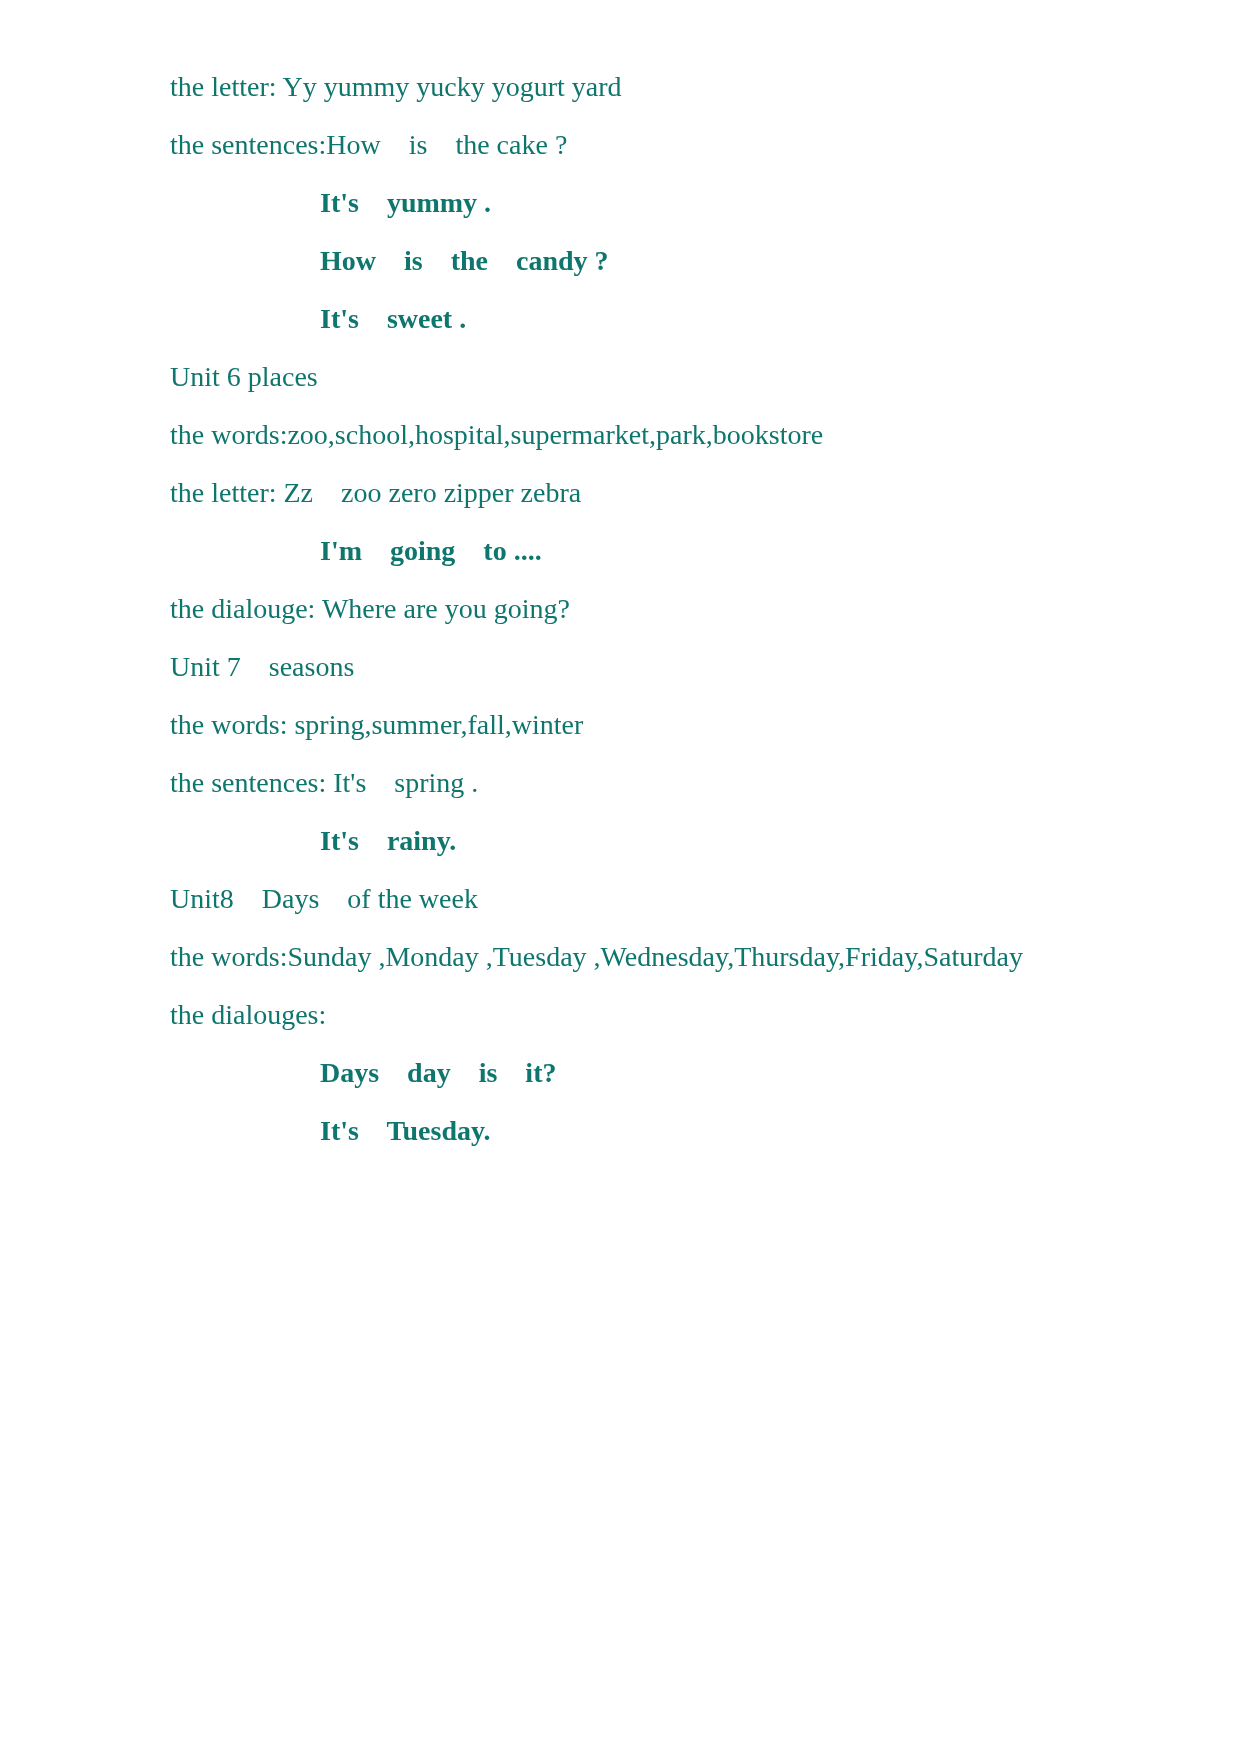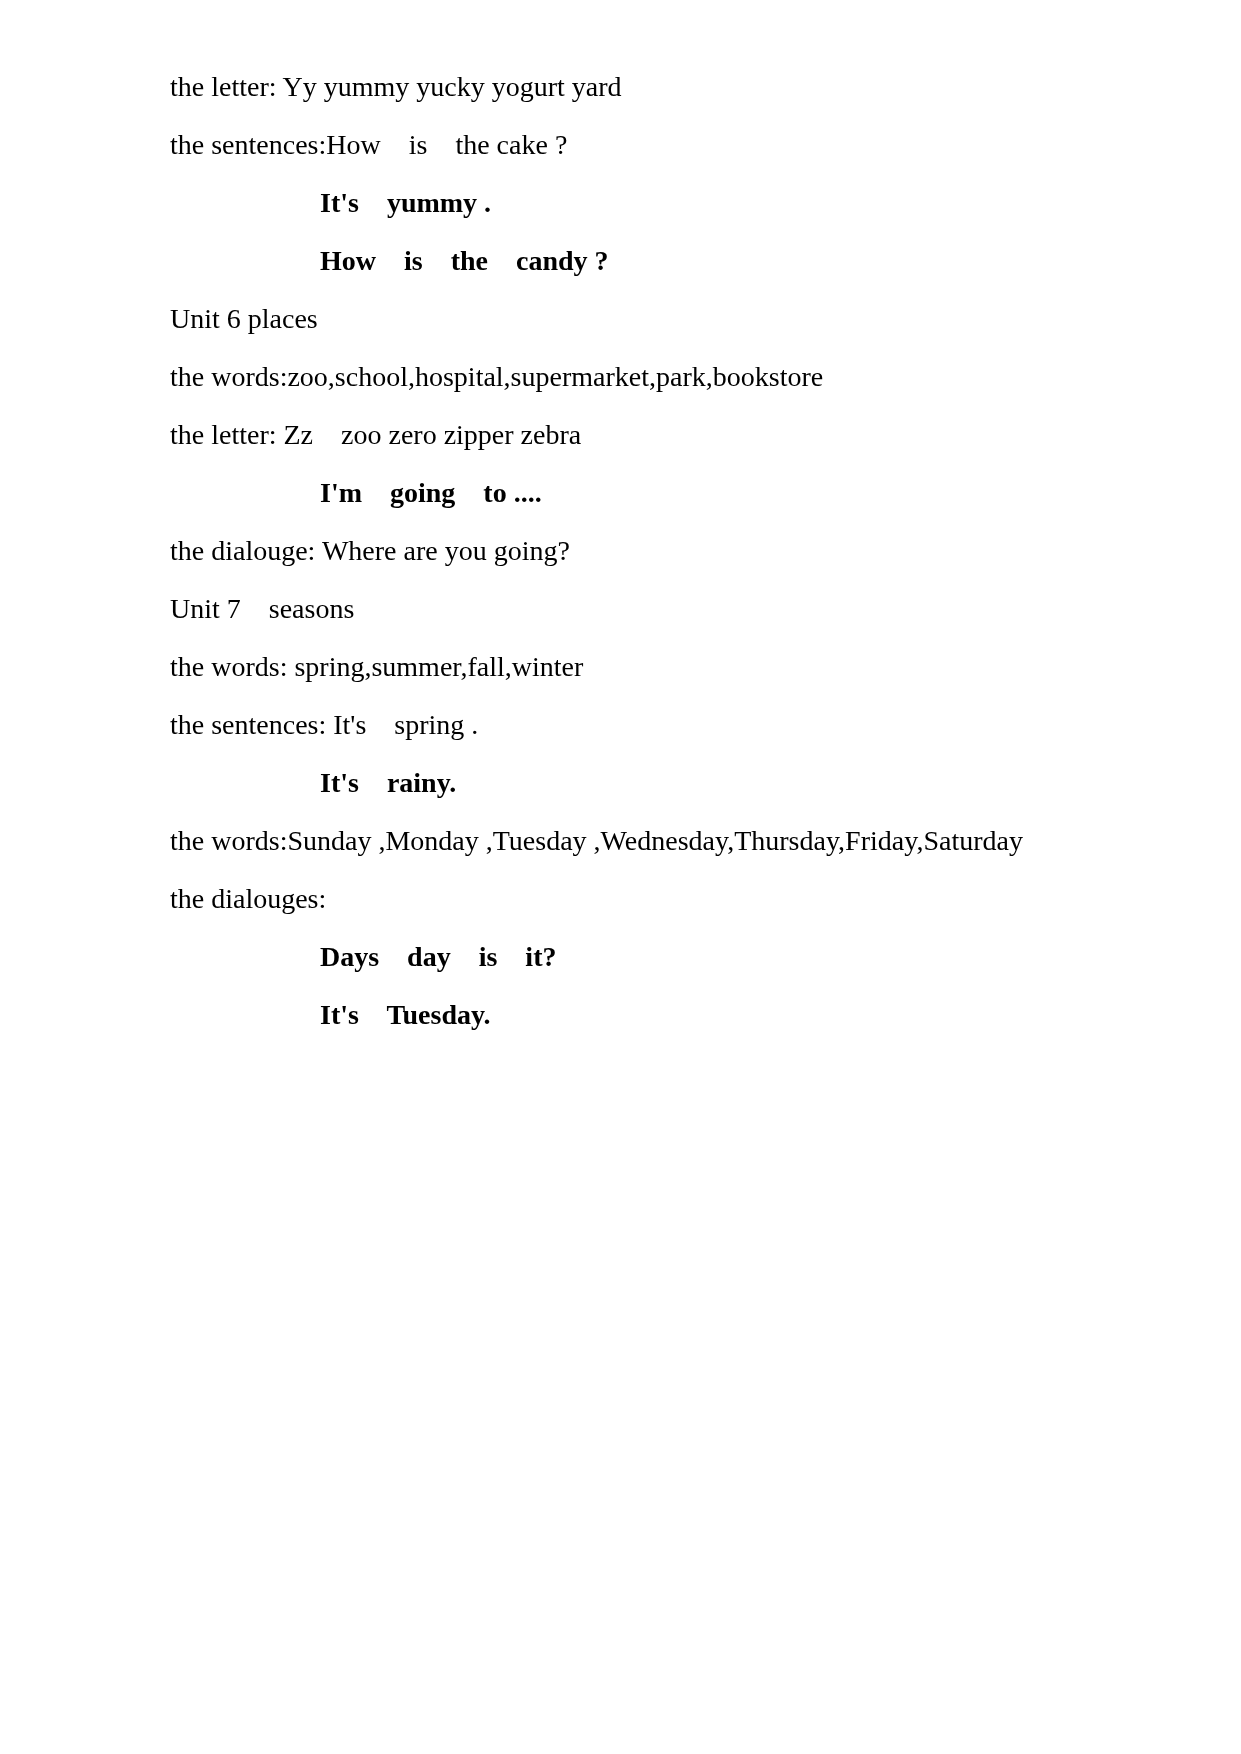--- a/index.html
+++ b/index.html
@@ -7,21 +7,21 @@
     padding: 0;
     background: #ffffff;
   }
   .page {
     position: relative;
     width: 1241px;
     height: 1754px;
     background: #ffffff;
     overflow: hidden;
     font-family: "Liberation Serif", "DejaVu Serif", serif;
-    color: #000000;
+    color: #0f766e;
   }
   .doc-body {
     padding: 58px 70px 0 170px;
   }
   .line {
     margin: 0;
     font-size: 28px;
     line-height: 58px;
     white-space: pre-wrap;
     font-weight: normal;
@@ -36,27 +36,29 @@
 </style>
 </head>
 <body>
 
 <div class="page">
   <div class="doc-body">
     <p class="line">the letter: Yy yummy yucky yogurt yard</p>
     <p class="line">the sentences:How    is    the cake ?</p>
     <p class="line indent">It's    yummy .</p>
     <p class="line indent">How    is    the    candy ?</p>
+    <p class="line indent">It's    sweet .</p>
     <p class="line heading">Unit 6 places</p>
     <p class="line">the words:zoo,school,hospital,supermarket,park,bookstore</p>
     <p class="line">the letter: Zz    zoo zero zipper zebra</p>
     <p class="line indent">I'm    going    to ....</p>
     <p class="line">the dialouge: Where are you going?</p>
     <p class="line heading">Unit 7    seasons</p>
     <p class="line">the words: spring,summer,fall,winter</p>
     <p class="line">the sentences: It's    spring .</p>
     <p class="line indent">It's    rainy.</p>
+    <p class="line heading">Unit8    Days    of the week</p>
     <p class="line">the words:Sunday ,Monday ,Tuesday ,Wednesday,Thursday,Friday,Saturday</p>
     <p class="line">the dialouges:</p>
     <p class="line indent">Days    day    is    it?</p>
     <p class="line indent">It's    Tuesday.</p>
   </div>
 </div>
 
 </body></html>

